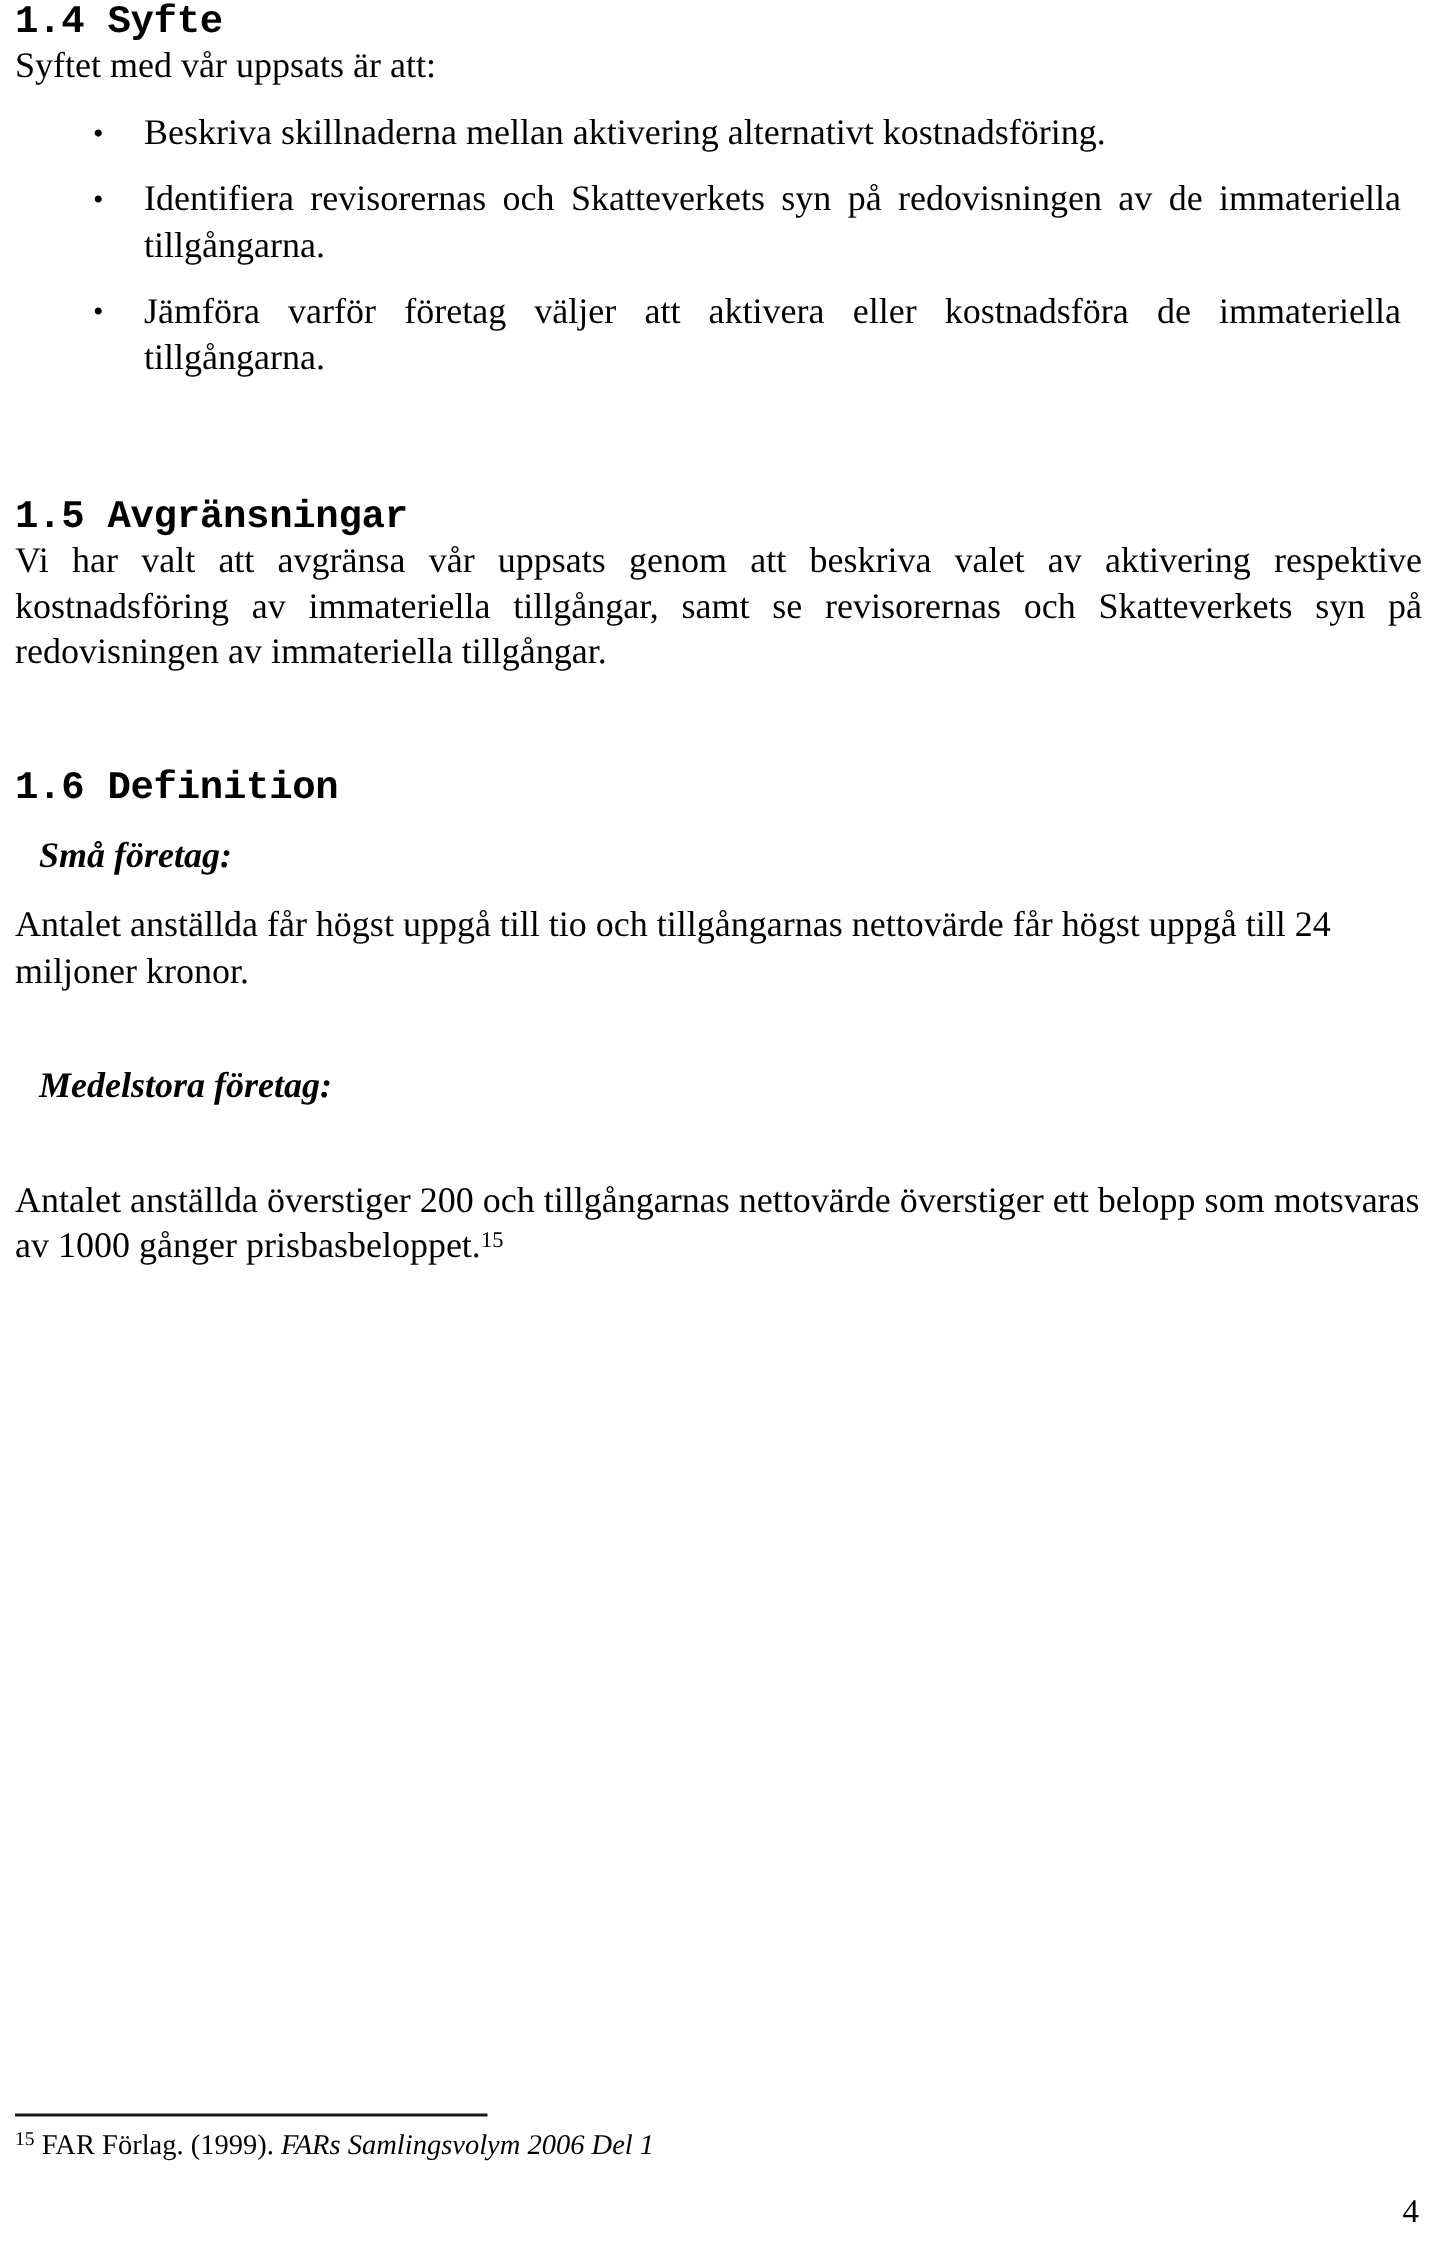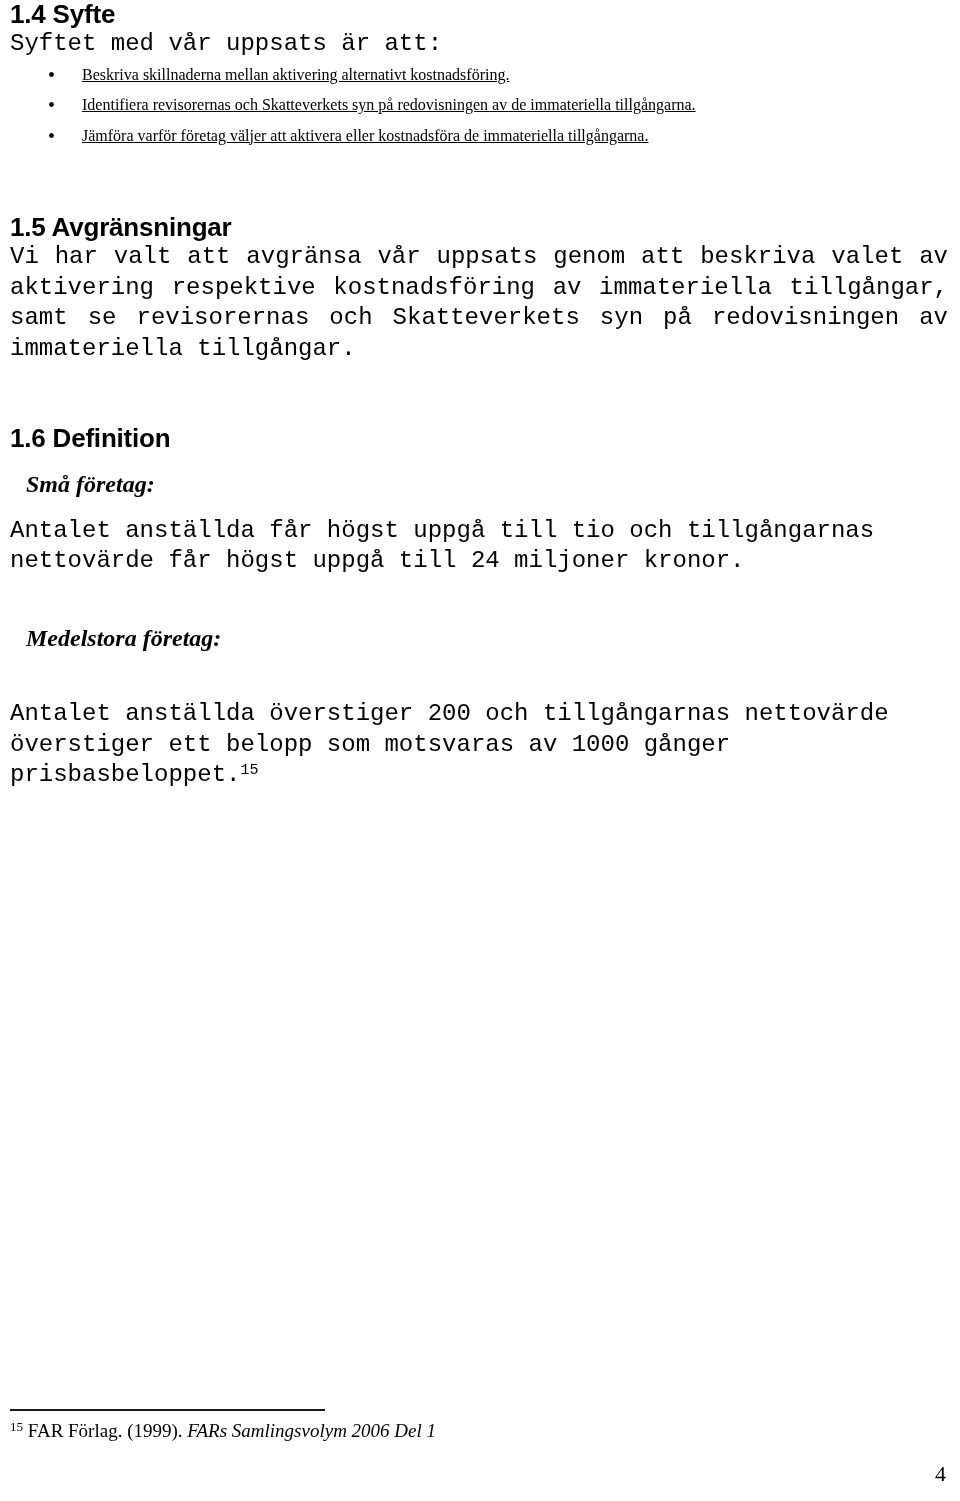--- a/index.html
+++ b/index.html
@@ -18,34 +18,33 @@
     overflow: hidden;
     box-sizing: border-box;
   }
   .content {
     position: absolute;
     left: 10px;
     top: 0px;
     width: 938px;
   }
   h2.section-heading {
-    font-family: Liberation Sans, sans-serif;
+    font-family: Liberation Mono, monospace;
     font-weight: bold;
     font-size: 26px;
     line-height: 29px;
     margin: 0;
     padding: 0;
     letter-spacing: -0.2px;
   }
   p.body-text {
     font-size: 24px;
     line-height: 30.5px;
     margin: 0;
     padding: 0;
-    font-family: Liberation Mono, monospace;
   }
   p.body-text.justified {
     text-align: justify;
     text-justify: inter-word;
   }
   p.italic-label {
     font-size: 24px;
     line-height: 30.5px;
     font-style: italic;
     margin: 16px;
@@ -53,26 +52,25 @@
     font-weight: bold;
   }
   ul.bullet-list {
     list-style: none;
     margin: 0;
     padding: 0;
   }
   ul.bullet-list > li {
     position: relative;
     padding-left: 72px;
-    font-size: 16px;
+    font-size: 24px;
     line-height: 30.5px;
     text-align: justify;
     text-justify: inter-word;
-    margin: 0;
-    text-decoration: underline;
+    margin: 14px;
   }
   ul.bullet-list > li::before {
     content: "\2022";
     position: absolute;
     left: 38px;
     top: 0;
     font-size: 20px;
     line-height: 30.5px;
   }
   .gap-md { height: 30px; }

